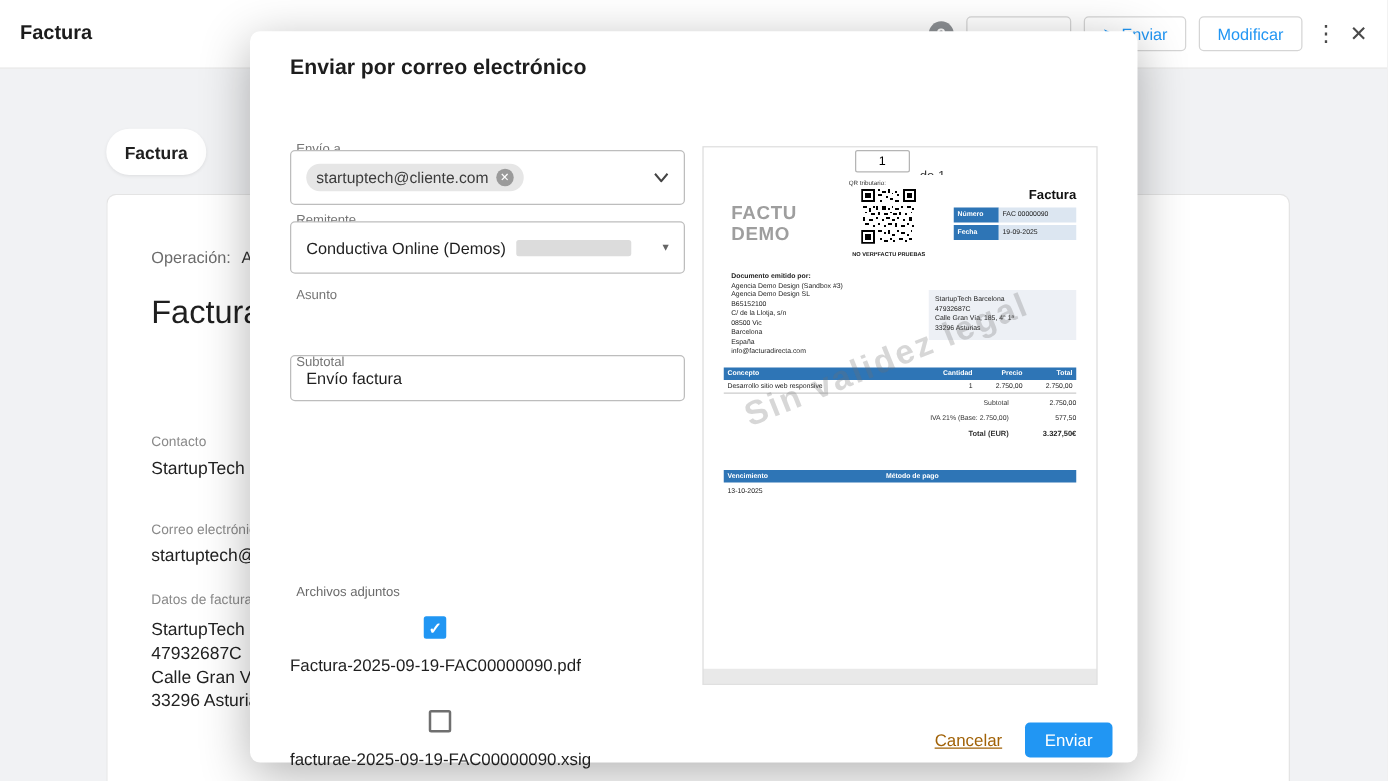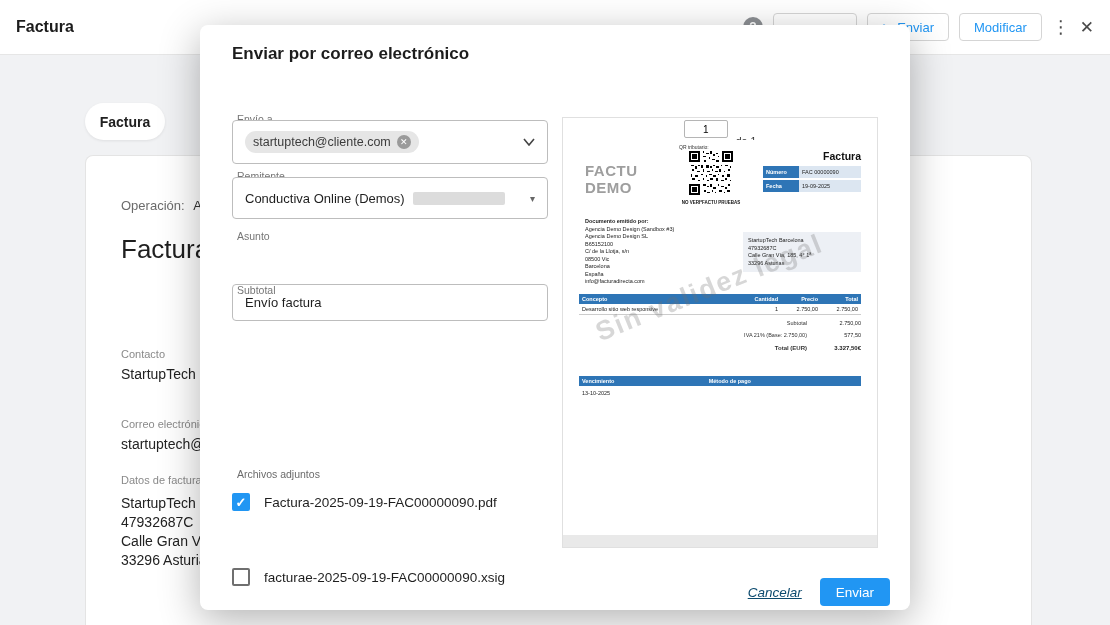--- a/index.html
+++ b/index.html
@@ -45,28 +45,28 @@
   .chip{display:flex;align-items:center;gap:6px;background:#e6e6e6;border-radius:13px;
         padding:4px 8px;font-size:12.5px;color:#3c3c3c;}
   .chip-x{width:14px;height:14px;border-radius:50%;background:#9a9a9a;color:#fff;font-size:9px;
           display:flex;align-items:center;justify-content:center;cursor:pointer;}
   .chev{margin-left:auto;display:flex;align-items:center;}
   .f-value{font-size:13px;color:#1f1f1f;}
   .redact{display:inline-block;width:92px;height:13px;background:#dcdcdc;border-radius:2px;margin-left:8px;}
   .caret{margin-left:auto;font-size:10px;color:#666;}
   .f-textarea{align-items:flex-start;padding:11px 12px;white-space:pre-line;line-height:21px;overflow:hidden;}
   .att-label{position:absolute;left:37px;top:443px;font-size:10.5px;color:#6b6b6b;}
-  .att-row{position:absolute;left:32px;display:flex;align-items:center;gap:14px;}
+  .att-row{position:absolute;left:32px;display:flex;align-items:center;gap:14px;flex-direction:column;}
   .checkbox{width:18px;height:18px;border:2px solid #6f6f6f;border-radius:2px;box-sizing:border-box;
             background:#fff;display:flex;align-items:center;justify-content:center;cursor:pointer;}
   .checkbox.checked{background:#2196f3;border-color:#2196f3;}
   .checkbox.checked::after{content:"✓";color:#fff;font-size:13px;font-weight:700;}
   .att-name{font-size:13.5px;color:#1f1f1f;}
   .modal-footer{position:absolute;right:20px;top:553px;display:flex;align-items:center;gap:18px;}
-  .link-cancel{font-size:13.5px;font-weight:500;color:#0c4a6e;text-decoration:underline;cursor:pointer;font-style:italic;}
+  .link-cancel{font-size:13.5px;font-weight:500;color:#a16207;text-decoration:underline;cursor:pointer;}
   .btn-primary{height:28px;background:#2196f3;color:#fff;border:none;border-radius:4px;
                padding:0 16px;font-size:13.5px;font-weight:500;display:flex;align-items:center;cursor:pointer;}
 
   
   .pv-panel{position:absolute;left:362px;top:92px;width:316px;height:431px;border:1px solid #e0e0e0;
             background:#e9e9e9;box-sizing:border-box;}
   .pv-toolbar{position:absolute;left:0;right:0;top:0;height:22px;background:#fff;border-bottom:1px solid #c9c9c9;
               display:flex;align-items:center;justify-content:center;gap:8px;}
   .pv-pageinput{width:38px;height:14px;border:1px solid #b5b5b5;border-radius:2px;font-size:10px;
                 text-align:center;font-family:"Liberation Sans",sans-serif;}

